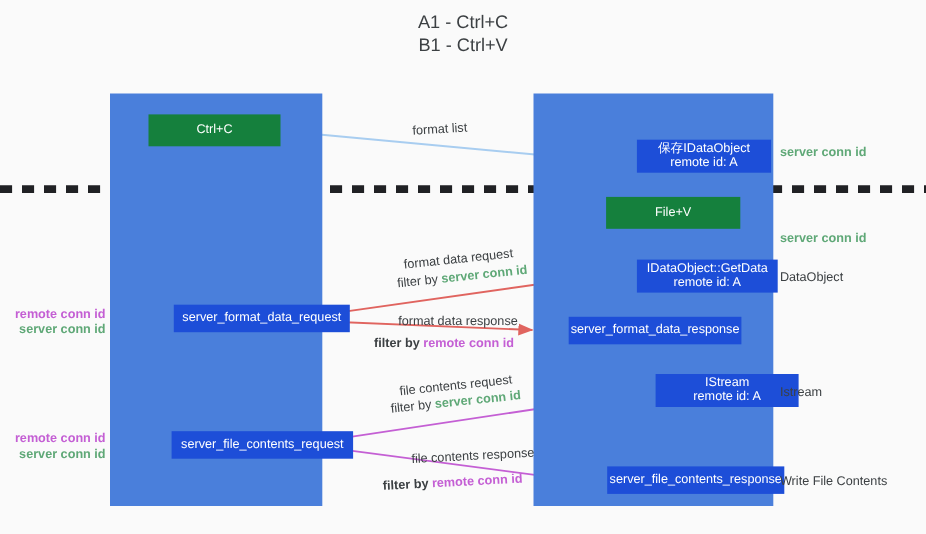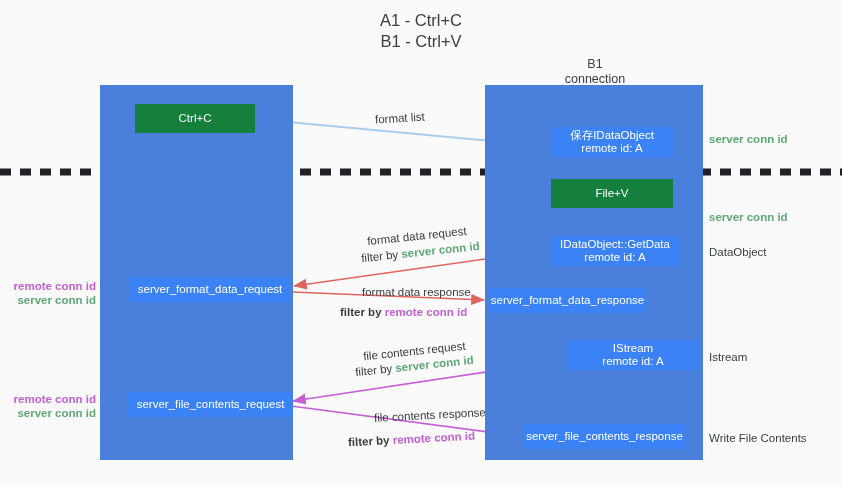--- a/index.html
+++ b/index.html
@@ -40,21 +40,21 @@
   .node{
     position:absolute;
     display:flex;align-items:center;justify-content:center;
     text-align:center;
     color:#ffffff;
     font-size:11.5px;line-height:13.5px;
     white-space:pre-line;
     box-sizing:border-box;
   }
   .node.green{background:#15803d;}
-  .node.orange{background:#3b82f6;}
+  .node.orange{background:#1d4ed8;margin-left:28px;}
 
   #node-ctrlc{left:135px;top:104px;width:120px;height:29px;}
   #node-save-idataobject{left:551px;top:127px;width:122px;height:30px;}
   #node-ctrlv{left:551px;top:179px;width:122px;height:29px;}
   #node-getdata{left:551px;top:236px;width:128px;height:30px;}
   #node-fmt-resp{left:489px;top:288px;width:157px;height:25px;}
   #node-istream{left:568px;top:340px;width:130px;height:30px;}
   #node-fmt-req{left:130px;top:277px;width:160px;height:25px;}
   #node-file-req{left:128px;top:392px;width:165px;height:25px;}
   #node-file-resp{left:524px;top:424px;width:161px;height:25px;}
@@ -127,22 +127,20 @@
 
     <line x1="291" y1="406" x2="519" y2="436" stroke="#c45fd4" stroke-width="1.7" marker-end="url(#ah-mag)"></line>
   </svg>
 
   <div class="abs title">A1 - Ctrl+C
 B1 - Ctrl+V</div>
 
   <div class="abs lane" id="lane-a1"></div>
   <div class="abs lane" id="lane-b1"></div>
 
-  <div class="abs col-head" id="head-b1">B1
-connection</div>
 
   <div class="node green" id="node-ctrlc">Ctrl+C</div>
   <div class="node orange" id="node-save-idataobject">保存IDataObject
 remote id: A</div>
   <div class="node green" id="node-ctrlv">File+V</div>
   <div class="node orange" id="node-getdata">IDataObject::GetData
 remote id: A</div>
   <div class="node orange" id="node-fmt-resp">server_format_data_response</div>
   <div class="node orange" id="node-istream">IStream
 remote id: A</div>

